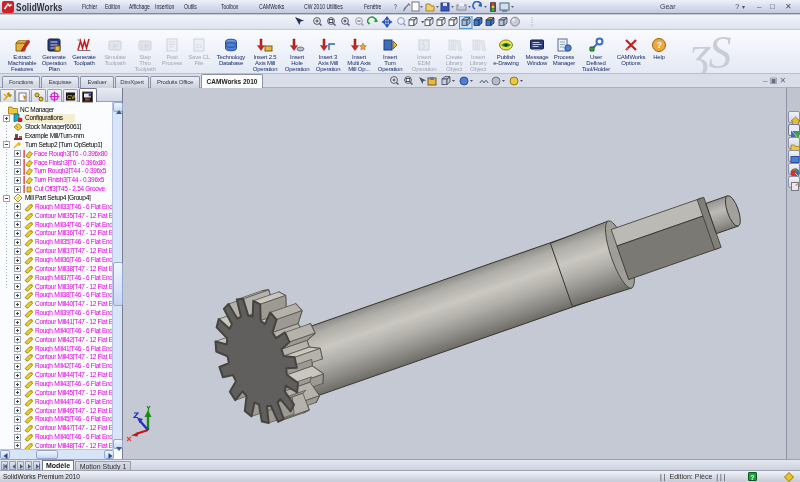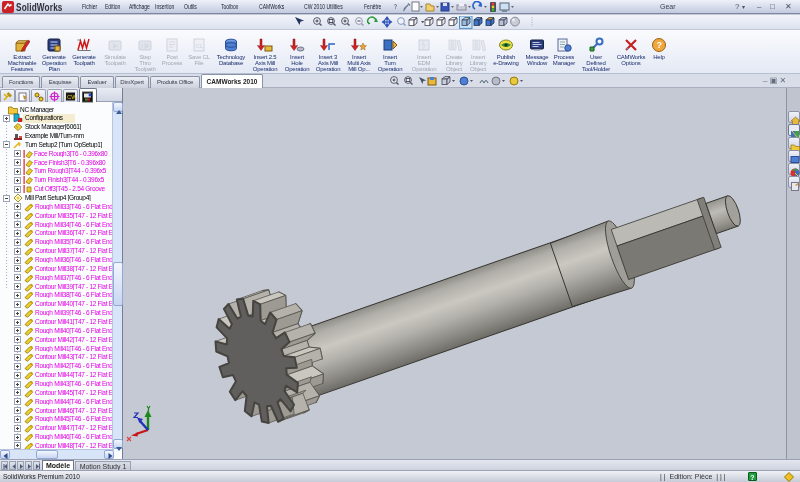--- a/index.html
+++ b/index.html
@@ -124,20 +124,21 @@
           <path d="M216 4 l3-2.4 h5 l-3 2.4z" fill="#b8c4da"></path>
           <rect x="216" y="4" width="5" height="5.4" fill="#b8c4da"></rect>
           <path d="M221 9.4 l3-2.4 v-5 l-3 2.4z" fill="#b8c4da"></path>
         </g>
         <circle cx="232" cy="5.6" r="4.4" fill="#c9ccd4" stroke="#889"></circle>
         <circle cx="230.5" cy="4" r="1.5" fill="#eceef2"></circle>
         <line x1="249" y1="1" x2="249" y2="11" stroke="#aab" stroke-dasharray="1 1.4"></line>
       </svg>
     </div>
     <div class="abs" style="left:0;top:30px;width:800px;height:44px;background:linear-gradient(#fafbfe,#e4e9f4);border-bottom:1px solid #b7bfd2;overflow:hidden;">
+      <div class="abs" style="left:690px;top:-4px;width:110px;height:50px;font-family:'Liberation Serif',serif;font-style:italic;font-size:46px;color:#c9cdd8;letter-spacing:-2px;">ʒS</div>
       <svg class="abs" style="left:14px;top:7px;opacity:1" width="16" height="16" viewBox="0 0 16 16">
         <path d="M2 6 h9 v8 H2z" fill="#e2b23a" stroke="#8a6a10"></path>
         <path d="M2 6 l2-2.2 h9 l-2 2.2z" fill="#f0d070" stroke="#91600f"></path>
         <path d="M8 12 L14 3 l2 1.4 -6 9 -2.6 0.8z" fill="#d22" stroke="#801818" stroke-width="0.6"></path>
       </svg>
       <div class="abs" style="left:5px;top:24px;width:34px;text-align:center;font-size:6px;line-height:6.2px;letter-spacing:-0.2px;color:#1c2f6e;">Extract<br>Machinable<br>Features</div>
       <svg class="abs" style="left:46px;top:7px;opacity:1" width="16" height="16" viewBox="0 0 16 16">
         <rect x="2" y="2" width="12" height="12" rx="1.5" fill="#2b3d7e" stroke="#16203f"></rect>
         <path d="M4.5 5 h7 M4.5 8 h7 M4.5 11 h7" stroke="#cfd8f2" stroke-width="1.2"></path>
         <rect x="9" y="9" width="5" height="5" fill="#e8b93c" stroke="#7a5a10"></rect>

